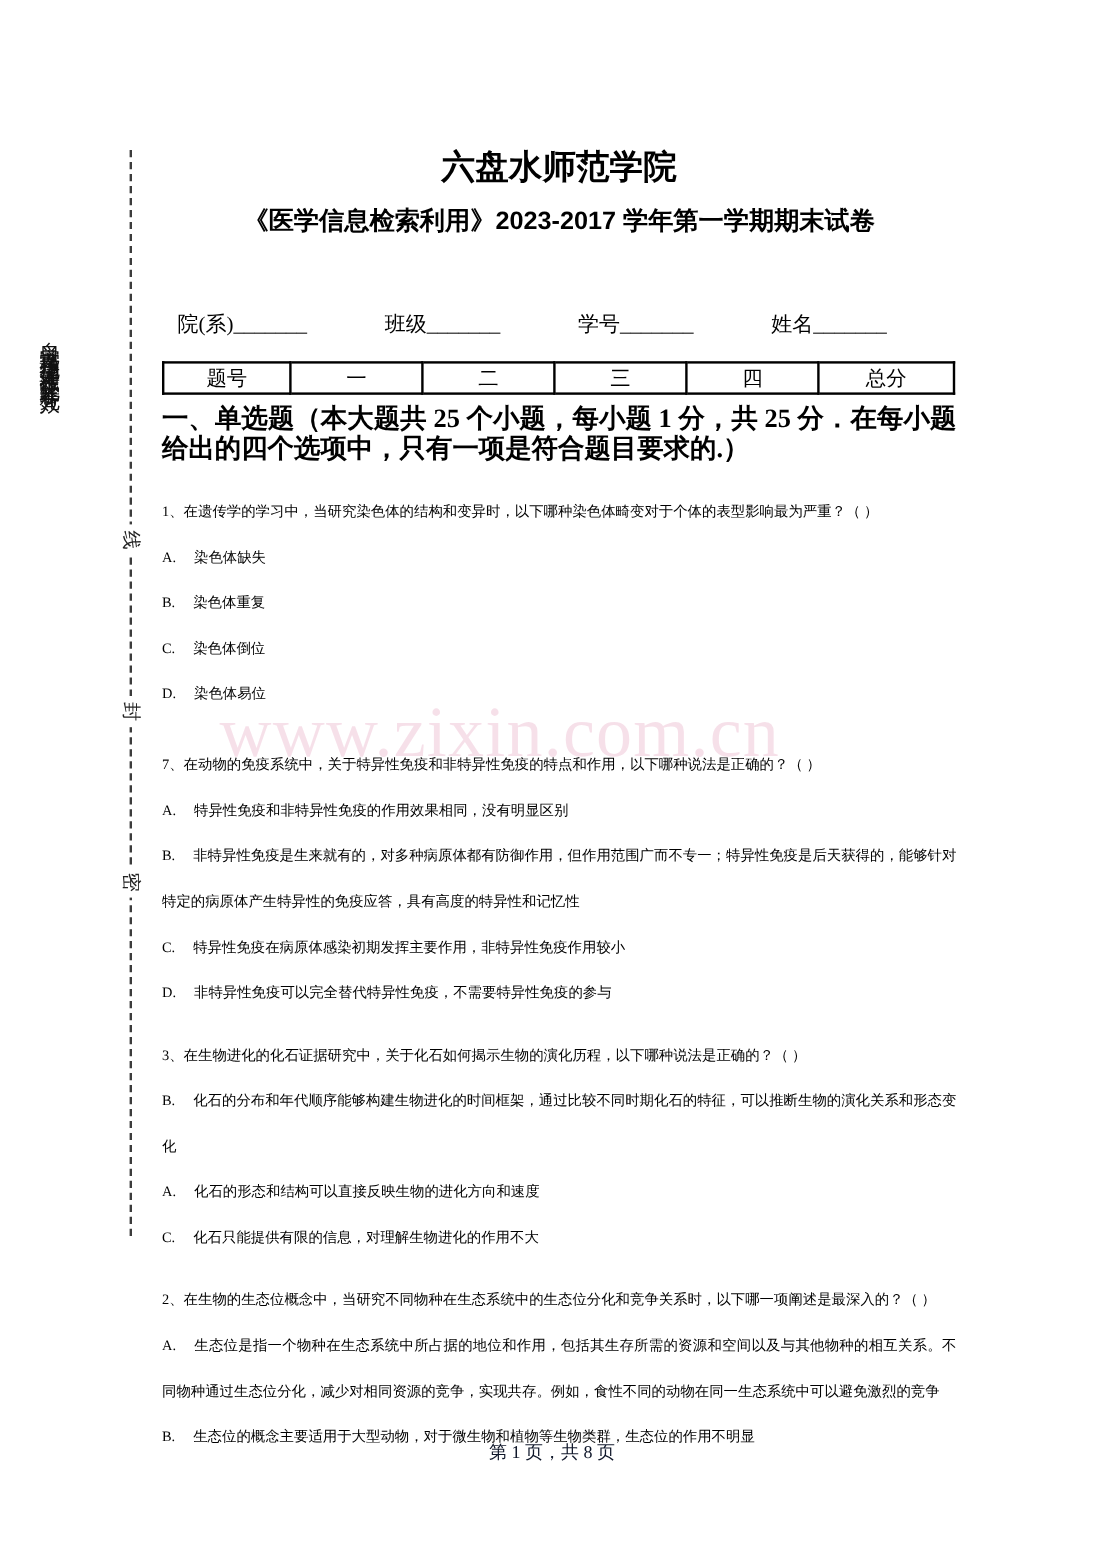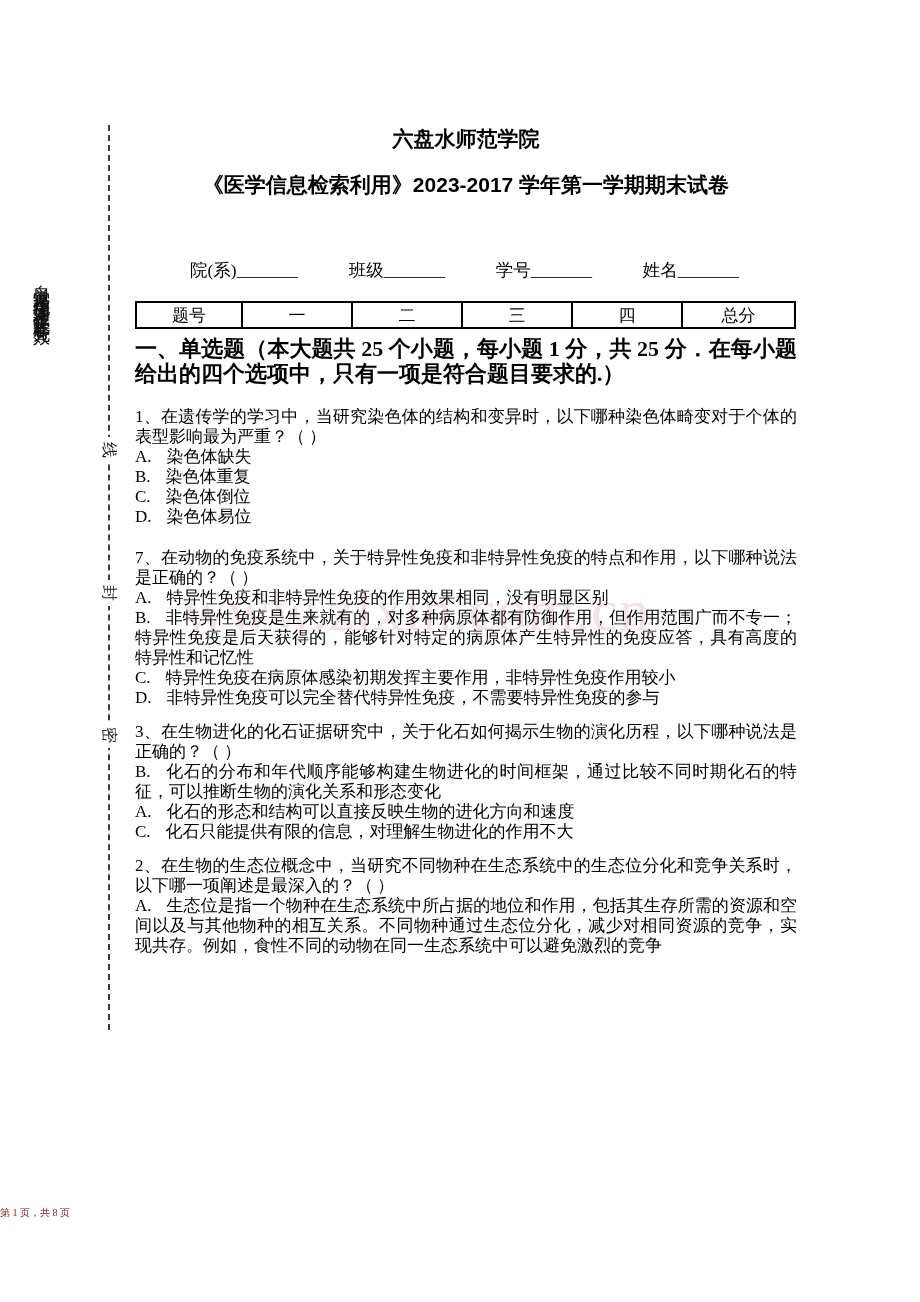--- a/index.html
+++ b/index.html
@@ -21,59 +21,59 @@
     position:absolute;left:96px;width:26px;height:28px;background:#fff;
     display:flex;align-items:center;justify-content:center;
     font-size:16px;color:#222;transform:rotate(90deg);
   }
   #seal-char-0{top:436px;}
   #seal-char-1{top:579px;}
   #seal-char-2{top:721px;}
   
   .content{position:absolute;left:135px;top:0;width:662px;}
   .university-title{
-    margin:125px 0 0 0;text-align:center;font-size:21px;line-height:28px;font-weight:bold;
+    margin:125px 0 0 0;text-align:center;font-size:28px;line-height:28px;font-weight:bold;
     font-family:"Liberation Sans","DejaVu Sans",sans-serif;
   }
   .exam-title{
     margin:18px 0 0 0;text-align:center;font-size:21px;line-height:28px;font-weight:bold;
     font-family:"Liberation Sans","DejaVu Sans",sans-serif;
   }
   .form-row{
     margin-top:60px;display:flex;justify-content:space-between;
     padding:0 58px 0 13px;font-size:17.5px;line-height:22px;
   }
-  .form-field{white-space:nowrap;margin-left:42px;}
+  .form-field{white-space:nowrap;}
   .form-blank{letter-spacing:0;}
   table.score-table{
     margin-top:20px;width:659px;border-collapse:collapse;table-layout:fixed;
   }
   table.score-table td{
     border:2px solid #000;height:24px;text-align:center;
     font-size:17px;padding:0;
   }
   .section-heading{
     margin:7px 0 0 0;font-weight:bold;font-size:22px;line-height:25px;text-align:justify;
   }
   .question{margin-top:21px;}
   .question:first-of-type{margin-top:2px;}
   .q3{margin-top:14px;}
   .q4{margin-top:14px;}
-  .question p{margin:0;font-size:17px;line-height:20px;text-align:justify;}
+  .question p{margin:0;font-size:12px;line-height:38px;text-align:justify;}
   .opt-label{margin-right:15px;}
   
   .watermark{
     position:absolute;left:183px;top:576px;white-space:nowrap;pointer-events:none;
     font-family:Liberation Serif, serif;
     font-size:60px;color:#be185d;opacity:0.13;letter-spacing:1px;
   }
   
   .page-footer{
-    position:absolute;left:0;bottom:82px;width:100%;text-align:left;
-    font-size:10px;color:#7f1d1d;
+    position:absolute;left:0;bottom:82px;width:100%;text-align:center;
+    font-size:15px;color:#0f172a;
   }
 </style>
 </head>
 <body>
 
 <div class="notice-vertical">自觉遵守考场纪律如考试作弊此答卷无效</div>
 <div class="seal-line"></div>
 <span class="seal-char" id="seal-char-0">线</span>
 <span class="seal-char" id="seal-char-1">封</span>
 <span class="seal-char" id="seal-char-2">密</span>
@@ -133,16 +133,17 @@
   <div class="question q3">
     <p>3、在生物进化的化石证据研究中，关于化石如何揭示生物的演化历程，以下哪种说法是正确的？（ ）</p>
     <p class="option"><span class="opt-label">B.</span><span>化石的分布和年代顺序能够构建生物进化的时间框架，通过比较不同时期化石的特征，可以推断生物的演化关系和形态变化</span></p>
     <p class="option"><span class="opt-label">A.</span><span>化石的形态和结构可以直接反映生物的进化方向和速度</span></p>
     <p class="option"><span class="opt-label">C.</span><span>化石只能提供有限的信息，对理解生物进化的作用不大</span></p>
   </div>
 
   <div class="question q4">
     <p>2、在生物的生态位概念中，当研究不同物种在生态系统中的生态位分化和竞争关系时，以下哪一项阐述是最深入的？（ ）</p>
     <p class="option"><span class="opt-label">A.</span><span>生态位是指一个物种在生态系统中所占据的地位和作用，包括其生存所需的资源和空间以及与其他物种的相互关系。不同物种通过生态位分化，减少对相同资源的竞争，实现共存。例如，食性不同的动物在同一生态系统中可以避免激烈的竞争</span></p>
+    <p class="option"><span class="opt-label">B.</span><span>生态位的概念主要适用于大型动物，对于微生物和植物等生物类群，生态位的作用不明显</span></p>
   </div>
 </div>
 
 <div class="page-footer">第 1 页，共 8 页</div>
 
 </body></html>

